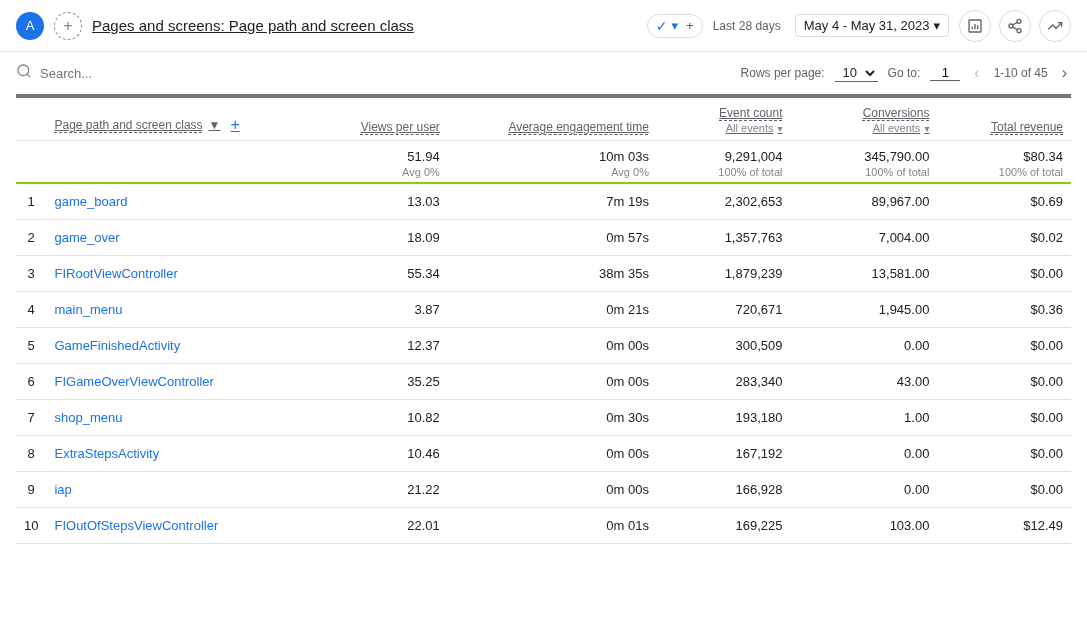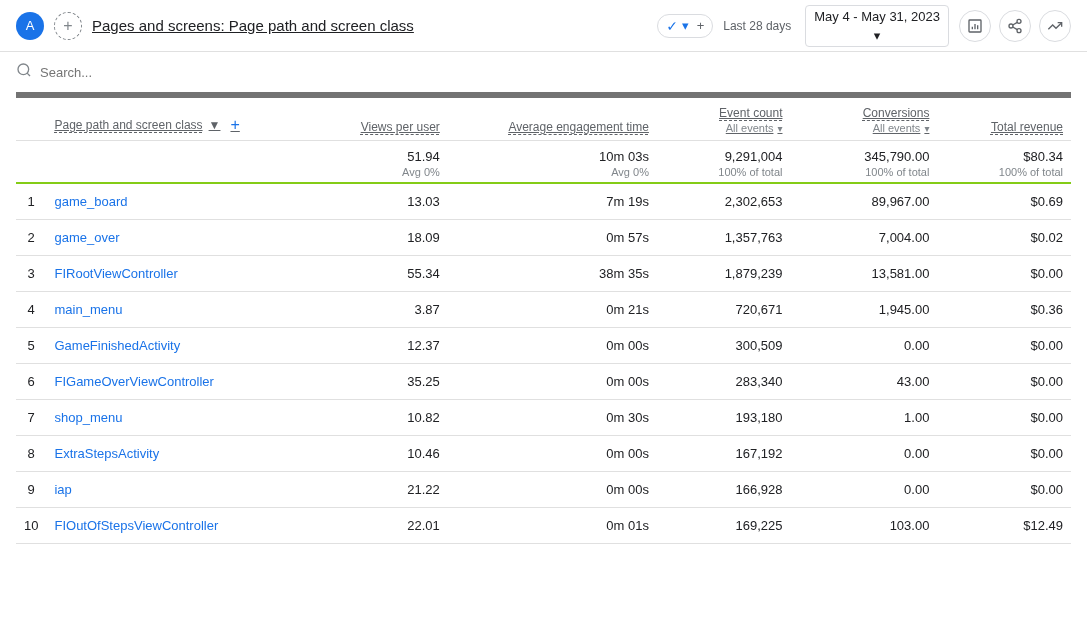--- a/index.html
+++ b/index.html
@@ -57,21 +57,21 @@
       display: flex; align-items: center; gap: 14px;
       font-size: 12px; color: #5f6368;
     }
     .date-range .date-label { font-size: 12px; color: #5f6368; }
     .date-range .date-value {
       font-size: 13px; color: #202124;
       border: 1px solid #dadce0;
       border-radius: 4px;
       padding: 3px 8px;
       cursor: pointer;
-      display: flex; align-items: center; gap: 4px; flex-direction: column;
+      display: flex; align-items: center; gap: 4px;
     }
     .header-icons {
       display: flex; gap: 8px; align-items: center;
     }
     .header-icon-btn {
       width: 32px; height: 32px;
       border-radius: 50%;
       border: 1px solid #dadce0;
       display: flex; align-items: center; justify-content: center;
       cursor: pointer; color: #5f6368; font-size: 15px;
@@ -79,21 +79,21 @@
     }
 
     
     .table-container {
       padding: 0 16px 16px;
     }
 
     
     .search-bar {
       display: flex; align-items: center;
-      border-bottom: 6px solid #737373;
+      border-bottom: 4px solid #737373;
       padding: 10px 0;
       gap: 8px;
     }
     .search-icon { color: #80868b; font-size: 16px; }
     .search-input {
       border: none; outline: none;
       font-size: 13px; color: #5f6368;
       flex: 1;
     }
     .pagination-controls {
@@ -258,20 +258,33 @@
 
   <div class="search-bar">
     <span class="search-icon">
       <svg width="16" height="16" viewBox="0 0 24 24" fill="none" stroke="#80868b" stroke-width="2">
         <circle cx="11" cy="11" r="8"></circle>
         <line x1="21" y1="21" x2="16.65" y2="16.65"></line>
       </svg>
     </span>
     <input class="search-input" type="text" placeholder="Search..." style="">
 
+    <div class="pagination-controls">
+      <span class="rows-per-page">Rows per page:</span>
+      <select class="rows-select">
+        <option>10</option>
+        <option>25</option>
+        <option>50</option>
+      </select>
+      <span class="goto-label">Go to:</span>
+      <input class="goto-input" type="text" value="1" style="">
+      <button class="nav-btn" disabled="">‹</button>
+      <span class="page-range">1-10 of 45</span>
+      <button class="nav-btn">›</button>
+    </div>
   </div>
 
   <table class="data-table">
     <thead>
       <tr>
         <th class="left-align" style="width:30px;"></th>
         <th class="left-align" style="min-width:200px;">
           <div class="page-path-header">
             <span class="col-header-link">Page path and screen class</span>
             <span>▼</span>

